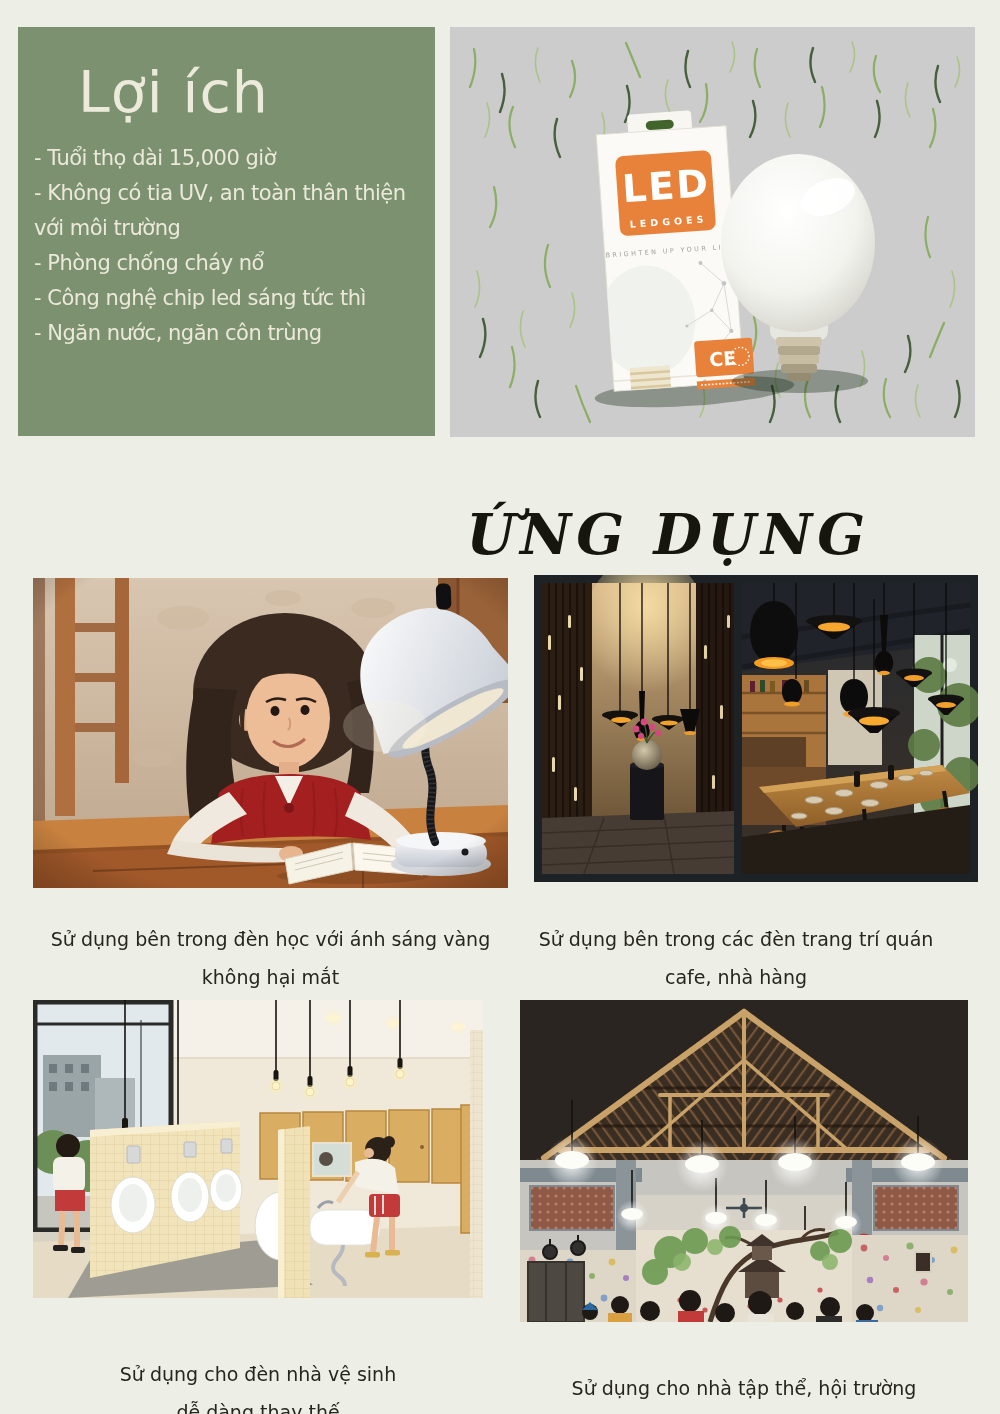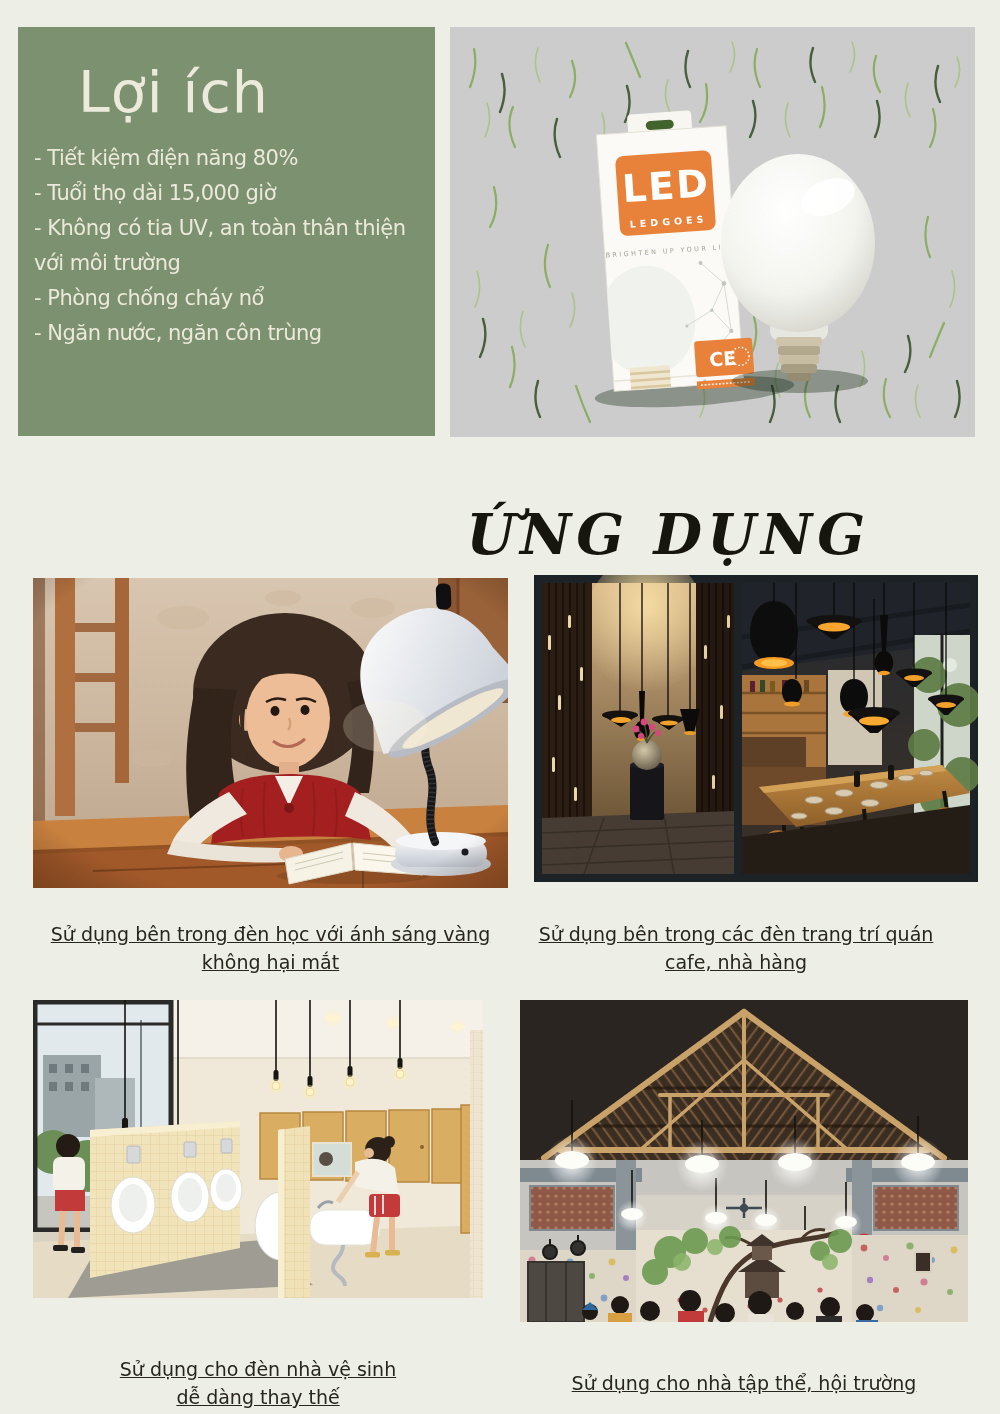--- a/index.html
+++ b/index.html
@@ -40,39 +40,39 @@
     font-size:56px;letter-spacing:5px;color:#16160f;
   }
   figure.photo{margin:0;overflow:hidden;background:#ccc}
   figure.photo svg{display:block}
   .fig1{left:33px;top:578px;width:475px;height:310px}
   .fig2{left:534px;top:575px;width:444px;height:307px}
   .fig3{left:33px;top:1000px;width:450px;height:298px}
   .fig4{left:520px;top:1000px;width:448px;height:322px}
 
   .caption{
-    font-size:19px;line-height:28px;color:#26261f;text-align:center;text-decoration:underline;
+    font-size:19px;line-height:38px;color:#26261f;text-align:center;
   }
   .cap1{left:33px;top:901px;width:475px}
   .cap2{left:536px;top:901px;width:400px}
   .cap3{left:108px;top:1336px;width:300px}
   .cap4{left:520px;top:1350px;width:448px}
 
   text{font-family:"DejaVu Sans",sans-serif}
 </style>
 </head>
 <body>
 
 <section class="abs benefits-panel">
   <h1 class="benefits-title">Lợi ích</h1>
   <div class="benefits-list">
-    <div>- Tiết kiệm điện năng 80%</div>
     <div>- Tuổi thọ dài 15,000 giờ</div>
     <div>- Không có tia UV, an toàn thân thiện với môi trường</div>
     <div>- Phòng chống cháy nổ</div>
+    <div>- Công nghệ chip led sáng tức thì</div>
     <div>- Ngăn nước, ngăn côn trùng</div>
   </div>
 </section>
 
 <figure class="abs grass-fig photo">
 <svg width="525" height="410" viewBox="0 0 525 410">
   <defs>
     <radialGradient id="Gbulb" cx="42%" cy="32%" r="75%">
       <stop offset="0%" stop-color="#ffffff"></stop>
           <stop offset="62%" stop-color="#f3f3ee"></stop>

